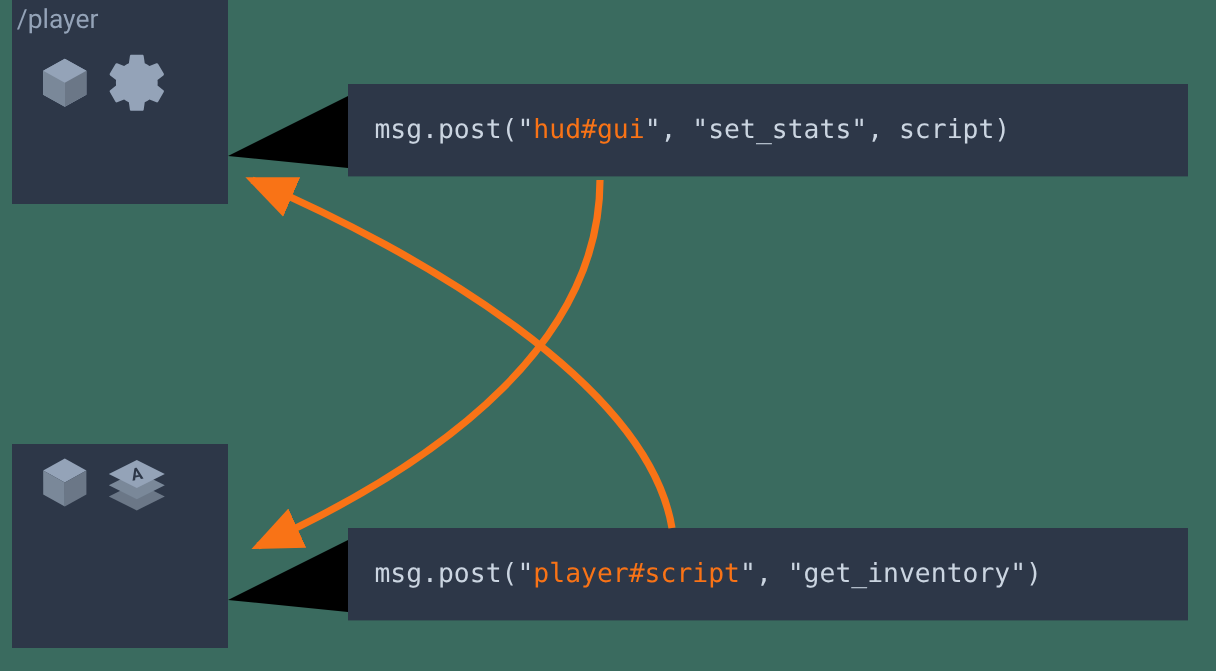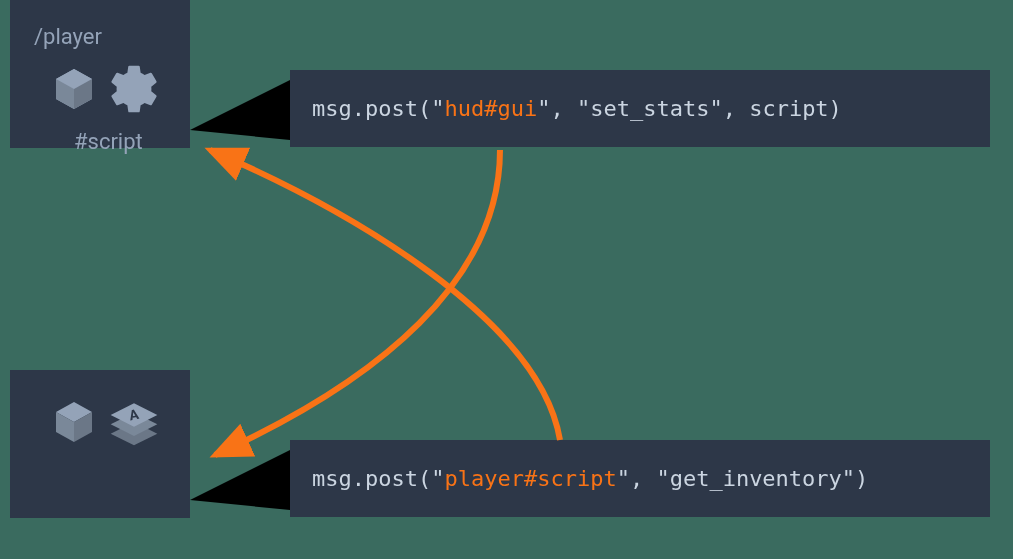--- a/index.html
+++ b/index.html
@@ -11,23 +11,23 @@
       width: 1013px;
       height: 559px;
       background: #3a6b5f;
       font-family: -apple-system, BlinkMacSystemFont, "Segoe UI", Roboto, sans-serif;
       position: relative;
       overflow: hidden;
     }
     .node-box {
       position: absolute;
       background: #2d3748;
-      padding: 24px;
+      padding: 4px;
       width: 180px;
-      height: 148px;
+      height: 170px;
     }
     .node-title {
       color: #94a3b8;
       font-size: 22px;
       margin-bottom: 12px;
     }
     .node-icons {
       display: flex;
       align-items: center;
       gap: 8px;
@@ -75,21 +75,20 @@
           <path fill="#6b7787" d="M21 7 L21 17 L12 22 L12 12 Z"></path>
         </svg>
     </span>
     <span>
       <svg width="56" height="56" viewBox="0 0 24 24">
           <path fill="#94a3b8" d="M12 8a4 4 0 100 8 4 4 0 000-8zm0 6a2 2 0 110-4 2 2 0 010 4z"></path>
           <path fill="#94a3b8" d="M19.4 13c.04-.33.06-.66.06-1s-.02-.67-.06-1l2.11-1.65c.19-.15.24-.42.12-.64l-2-3.46c-.12-.22-.39-.3-.61-.22l-2.49 1c-.52-.4-1.08-.73-1.69-.98l-.38-2.65C14.42 2.18 14.22 2 14 2h-4c-.22 0-.42.18-.46.4l-.38 2.65c-.61.25-1.17.58-1.69.98l-2.49-1c-.22-.08-.49 0-.61.22l-2 3.46c-.12.22-.07.49.12.64L4.6 11c-.04.33-.06.66-.06 1s.02.67.06 1l-2.11 1.65c-.19.15-.24.42-.12.64l2 3.46c.12.22.39.3.61.22l2.49-1c.52.4 1.08.73 1.69.98l.38 2.65c.04.22.24.4.46.4h4c.22 0 .42-.18.46-.4l.38-2.65c.61-.25 1.17-.58 1.69-.98l2.49 1c.22.08.49 0 .61-.22l2-3.46c.12-.22.07-.49-.12-.64L19.4 13z"></path>
         </svg>
     </span>
   </div>
-  <div class="node-script-label">#script</div>
 </div>
 
 <div class="node-box" style="left:10px; top:370px;">
   <div class="node-icons">
     <span>
       <svg width="48" height="48" viewBox="0 0 24 24">
           <path fill="#94a3b8" d="M12 2 L21 7 L12 12 L3 7 Z"></path>
           <path fill="#7a8899" d="M3 7 L12 12 L12 22 L3 17 Z"></path>
           <path fill="#6b7787" d="M21 7 L21 17 L12 22 L12 12 Z"></path>
         </svg>

